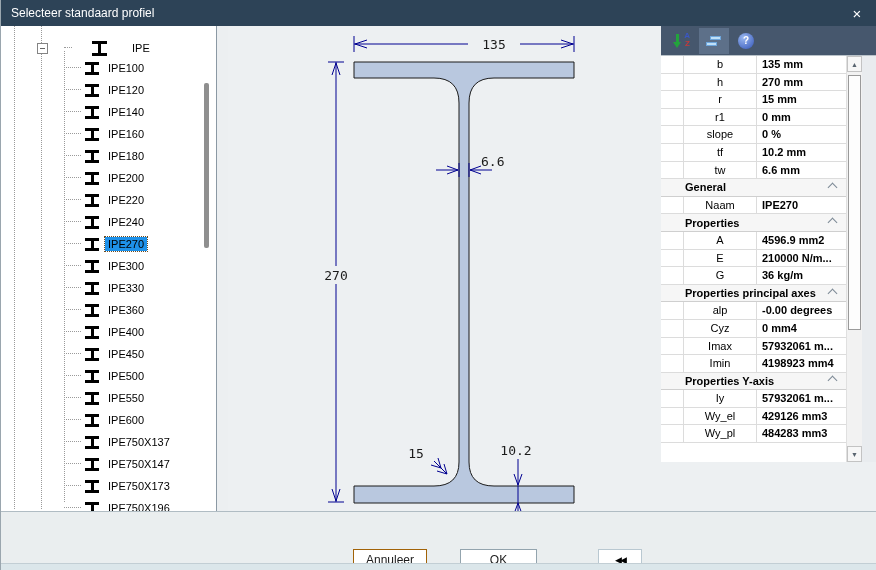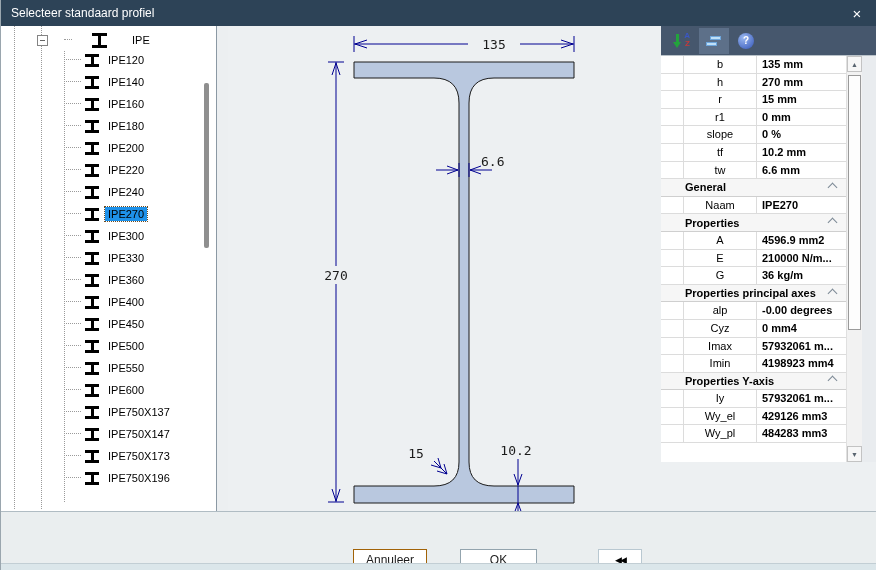--- a/index.html
+++ b/index.html
@@ -11,21 +11,21 @@
   .close{position:absolute;right:8px;top:0;width:24px;height:26px;display:flex;align-items:center;justify-content:center;font-size:15px;color:#fff;cursor:pointer;}
   
   .content{position:absolute;left:0;top:26px;width:876px;height:486px;border-bottom:1px solid #b0bcc3;box-sizing:border-box;}
   
   .tree-panel{position:absolute;left:0;top:0;width:216px;height:485px;background:#fff;border-right:1px solid #8b99a4;box-sizing:border-box;overflow:hidden;}
   .guide{position:absolute;width:0;border-left:1px dotted #9a9a9a;}
   .g1{left:13px;top:0;height:483px;}
   .g2{left:40px;top:0;height:483px;}
   .g3{left:63px;top:25px;height:451px;}
   .trow{display:flex;align-items:center;height:22px;padding-left:63px;position:relative;}
-  .trow.root{padding-left:36px;height:18px;margin-top:5px;gap:16px;}
+  .trow.root{padding-left:36px;height:18px;margin-top:13px;gap:16px;}
   .conn{width:17px;height:1px;border-top:1px dotted #9a9a9a;margin-right:4px;flex:none;}
   .conn.short{width:8px;}
   .expander{width:9px;height:9px;flex:none;border:1px solid #848484;background:linear-gradient(#666,#666) center/5px 1px no-repeat,#fff;box-sizing:content-box;}
   .ibeam{width:14px;height:13px;flex:none;margin-right:6px;background:linear-gradient(#000,#000) top/100% 3px no-repeat,linear-gradient(#000,#000) bottom/100% 3px no-repeat,linear-gradient(#000,#000) center/3px 100% no-repeat;}
   .ibeam.big{width:15px;height:15px;}
   .tlabel{font-size:11px;color:#000;padding:1px 3px;white-space:nowrap;}
   .tlabel.sel{background:#1e91e9;outline:1px dotted #6b4a1f;}
   .tree-thumb{position:absolute;left:203px;top:57px;width:5px;height:165px;background:#8f8f8f;border-radius:2px;}
   
   .drawing{position:absolute;left:217px;top:0;width:443px;height:485px;background:#edf0f2;border-right:5px solid #0c4a6e;box-sizing:border-box;margin-left:10px;}
@@ -89,20 +89,25 @@
       <div class="trow root">
         <span class="expander"></span>
         <span class="conn short"></span>
         <span class="ibeam big"></span>
         <span class="tlabel">IPE</span>
       </div>
       <div id="tree-items">
           <div class="trow">
             <span class="conn"></span>
             <span class="ibeam"></span>
+            <span class="tlabel">IPE100</span>
+          </div>
+          <div class="trow">
+            <span class="conn"></span>
+            <span class="ibeam"></span>
             <span class="tlabel">IPE120</span>
           </div>
           <div class="trow">
             <span class="conn"></span>
             <span class="ibeam"></span>
             <span class="tlabel">IPE140</span>
           </div>
           <div class="trow">
             <span class="conn"></span>
             <span class="ibeam"></span>

